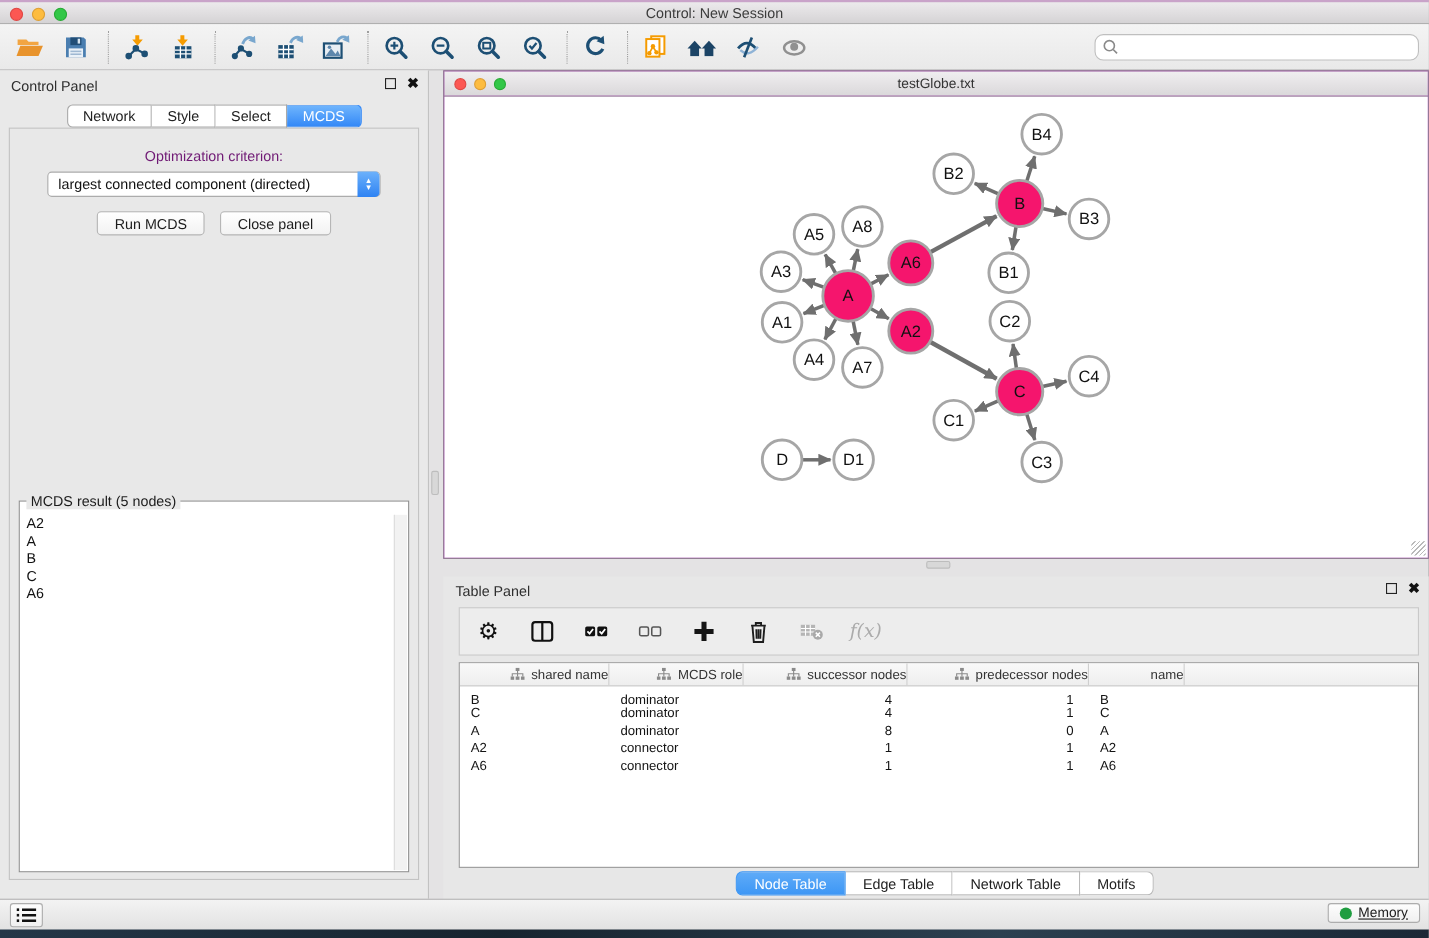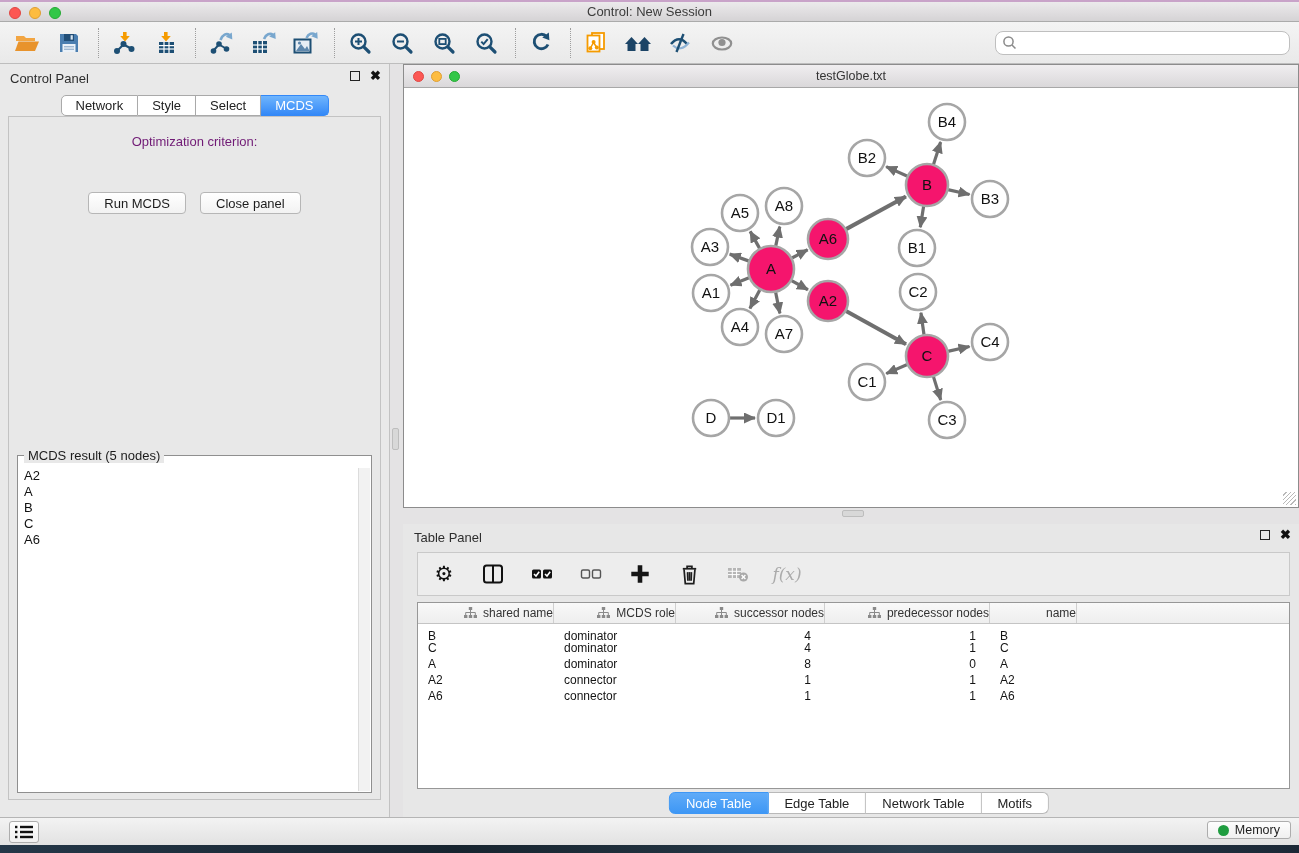--- a/index.html
+++ b/index.html
@@ -110,21 +110,21 @@
 
   
   .status-bar { position:absolute; left:0; right:0; top:817px; height:28px;
     background:linear-gradient(#F3F3F3,#E2E2E2); border-top:1px solid #B5B5B5; }
   .sb-left-btn { position:absolute; left:9px; top:3px; width:30px; height:22px;
     background:linear-gradient(#FDFDFD,#F0F0F0); border:1px solid #ADADAD; border-radius:3px;
     display:flex; align-items:center; justify-content:center; }
   .memory-btn { position:absolute; right:8px; top:3px; height:18px; padding:0 10px;
     background:linear-gradient(#FDFDFD,#F0F0F0); border:1px solid #ADADAD; border-radius:3px;
     display:flex; align-items:center; gap:6px; font-size:12.5px; color:#1C1C1C;
-    font-family:"Liberation Sans", sans-serif; }
+    font-family:"Liberation Sans", sans-serif;text-decoration:underline; }
   .mem-dot { width:11px; height:11px; border-radius:50%; background:#1F9D40; }
   .desktop-strip { position:absolute; left:0; right:0; top:845px; height:8px;
     background:linear-gradient(90deg,#243748,#17242F 35%,#2C4050 70%,#1B2836); }
 </style>
 </head>
 <body>
 
 <div class="app">
 
   <div class="titlebar">
@@ -308,20 +308,27 @@
       </div>
     </div>
     <div class="cp-tabs" id="cp-tabs">
         <div class="seg">Network</div>
         <div class="seg">Style</div>
         <div class="seg">Select</div>
         <div class="seg active">MCDS</div>
       </div>
     <div class="cp-body">
       <div class="opt-label">Optimization criterion:</div>
+      <div class="criterion">
+        <span class="crit-text">largest connected component (directed)</span>
+        <div class="stepper">
+            <span>▲</span>
+            <span>▼</span>
+          </div>
+      </div>
       <div class="cp-buttons">
         <button class="mac-btn">Run MCDS</button>
         <button class="mac-btn">Close panel</button>
       </div>
       <div class="result-box">
         <div class="result-legend">MCDS result (5 nodes)</div>
         <div class="result-list" id="mcds-list">
             <div class="result-item">A2</div>
             <div class="result-item">A</div>
             <div class="result-item">B</div>

